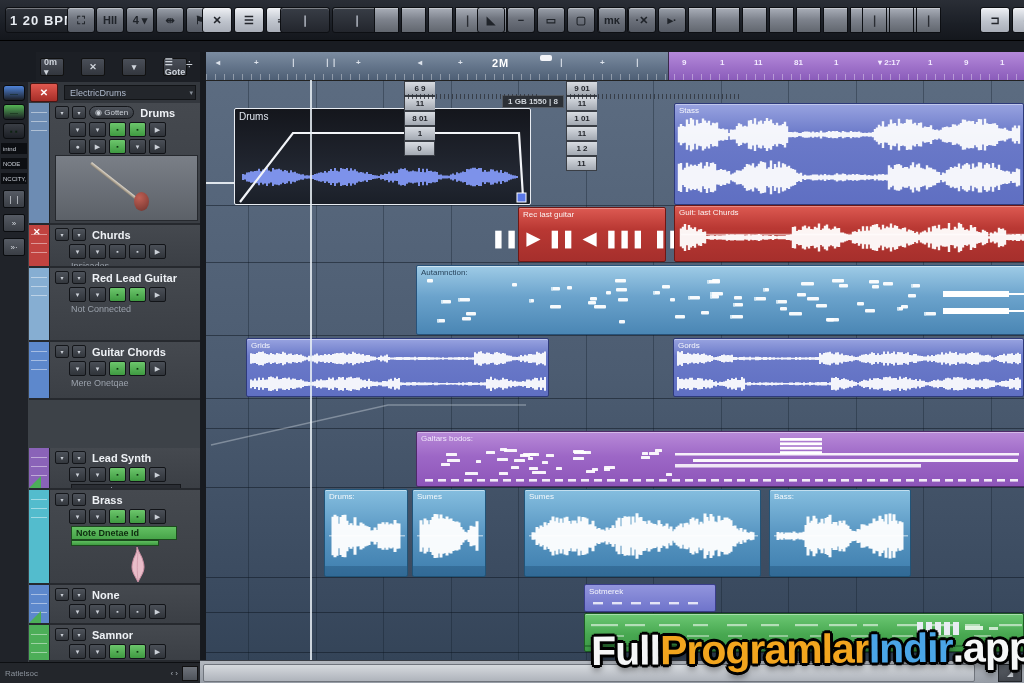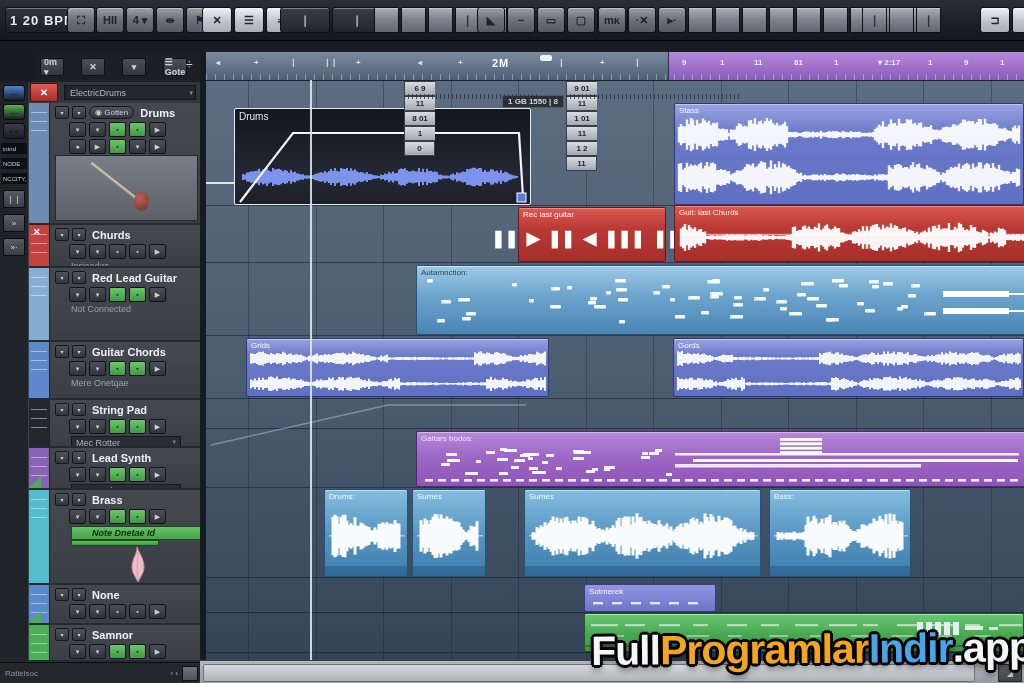--- a/index.html
+++ b/index.html
@@ -55,21 +55,21 @@
         border-radius:2px;color:#cdd2d9;font-size:6px;display:flex;align-items:center;justify-content:center;}
   .tname{color:#eef1f5;font-size:11px;font-weight:bold;margin-left:3px;white-space:nowrap;}
   .btnrow{position:absolute;left:40px;display:flex;gap:3px;}
   .tb{width:15px;height:13px;border:1px solid #121418;border-radius:2px;font-size:7px;
       display:flex;align-items:center;justify-content:center;background:linear-gradient(#4a4f57,#30343a);color:#ccd1d8;}
   .tb.green{background:linear-gradient(#6cc66c,#3f9a41);color:#103512;}
   .sub{position:absolute;left:42px;font-size:9px;color:#9aa1ab;white-space:nowrap;}
   .sub.box{background:#2a2d33;border:1px solid #16181c;color:#aab3bf;padding:1px 4px;width:100px;display:flex;}
   .sub.box .dd2{margin-left:auto;font-size:7px;color:#7d848d;}
   .sub.greenbox{background:linear-gradient(#63c063,#47a449);border:1px solid #1c4a1e;color:#0d2c0f;
-                padding:1px 20px;width:96px;font-weight:bold;font-style:italic;}
+                padding:1px 4px;width:96px;font-weight:bold;}
   .sub.greentext{background:#23262b;border:1px solid #121417;color:#5ed06a;padding:1px 4px;width:100px;}
   .gbar{position:absolute;left:42px;height:4px;width:86px;background:linear-gradient(#5fbf5f,#3f9a41);border:1px solid #1c4a1e;}
   .artbox{position:absolute;left:26px;right:3px;background:linear-gradient(#7a7f87,#5c6168);border:1px solid #26292e;}
   .stick{position:absolute;width:66px;height:3px;background:linear-gradient(#e3dcd0,#8f8472);transform:rotate(38deg);}
   .stickhead{position:absolute;width:15px;height:19px;border-radius:50%;
              background:radial-gradient(circle at 35% 30%,#c06055,#6f322c);}
   
   #statusbar{position:absolute;left:0;top:662px;width:200px;height:21px;background:#23262b;
              border-top:1px solid #0d0f12;display:flex;align-items:center;font-size:8px;color:#8b929b;}
   #statusbar .nav{margin-left:auto;margin-right:4px;color:#aab0b8;}
@@ -322,43 +322,20 @@
           <div class="tname">Guitar Chords</div>
         </div>
         <div class="btnrow" style="top: 19px;">
           <div class="tb">▾</div>
           <div class="tb">▾</div>
           <div class="tb green">▪</div>
           <div class="tb green">▪</div>
           <div class="tb">▶</div>
         </div>
         <div class="sub plain" style="top: 36px;">Mere Onetqae</div>
-      </div>
-      <div class="trow" style="top: 297px; height: 48px;">
-        <div class="strip" style="background: linear-gradient(rgb(35, 38, 44), rgb(35, 38, 44));">
-          <div class="hl" style="top: 9px;"></div>
-          <div class="hl" style="top: 18px;"></div>
-          <div class="hl" style="top: 27px;"></div>
-        </div>
-        <div class="thead">
-          <div class="mini">▾</div>
-          <div class="mini">▾</div>
-          <div class="tname">String Pad</div>
-        </div>
-        <div class="btnrow" style="top: 19px;">
-          <div class="tb">▾</div>
-          <div class="tb">▾</div>
-          <div class="tb green">▪</div>
-          <div class="tb green">▪</div>
-          <div class="tb">▶</div>
-        </div>
-        <div class="sub box" style="top: 36px;">
-          <span>Mec Rotter</span>
-          <span class="dd2">▾</span>
-        </div>
       </div>
       <div class="trow" style="top: 345px; height: 42px;">
         <div class="strip" style="background: linear-gradient(rgb(138, 99, 184), rgb(138, 99, 184));">
           <div class="hl" style="top: 9px;"></div>
           <div class="hl" style="top: 18px;"></div>
           <div class="hl" style="top: 27px;"></div>
           <div class="corner" style="border-bottom-color: rgb(76, 174, 88);"></div>
         </div>
         <div class="thead">
           <div class="mini">▾</div>

